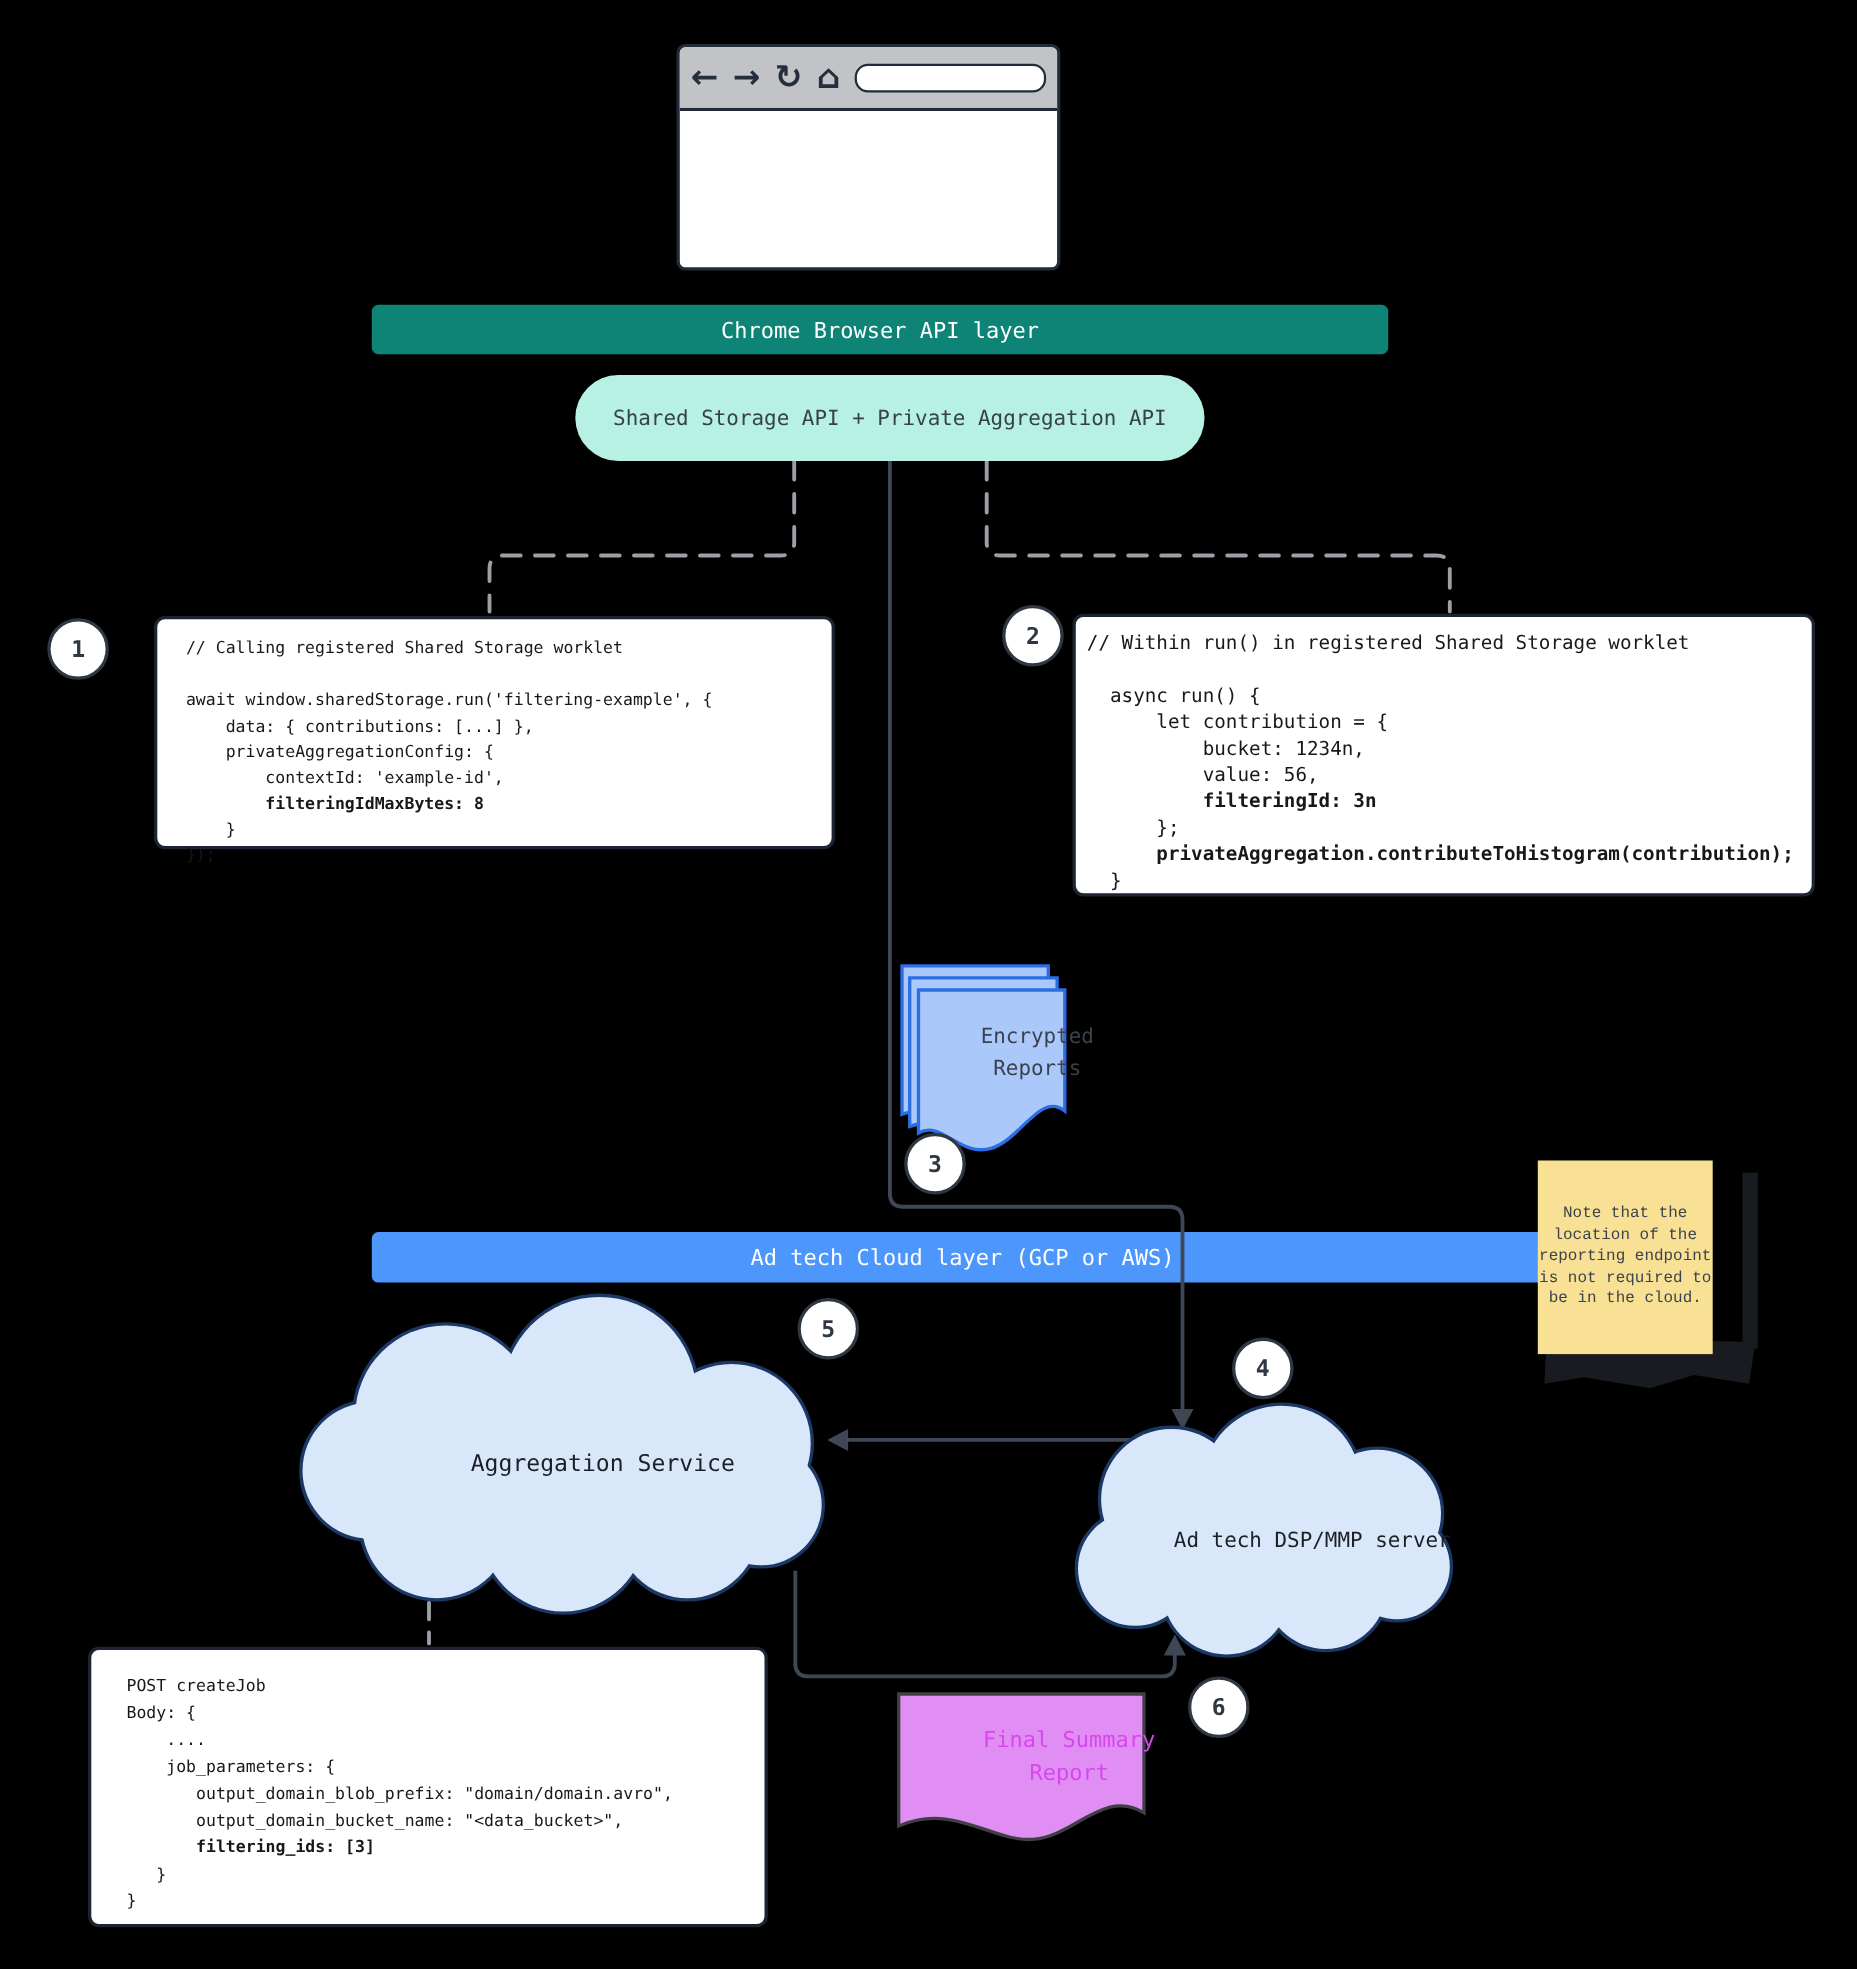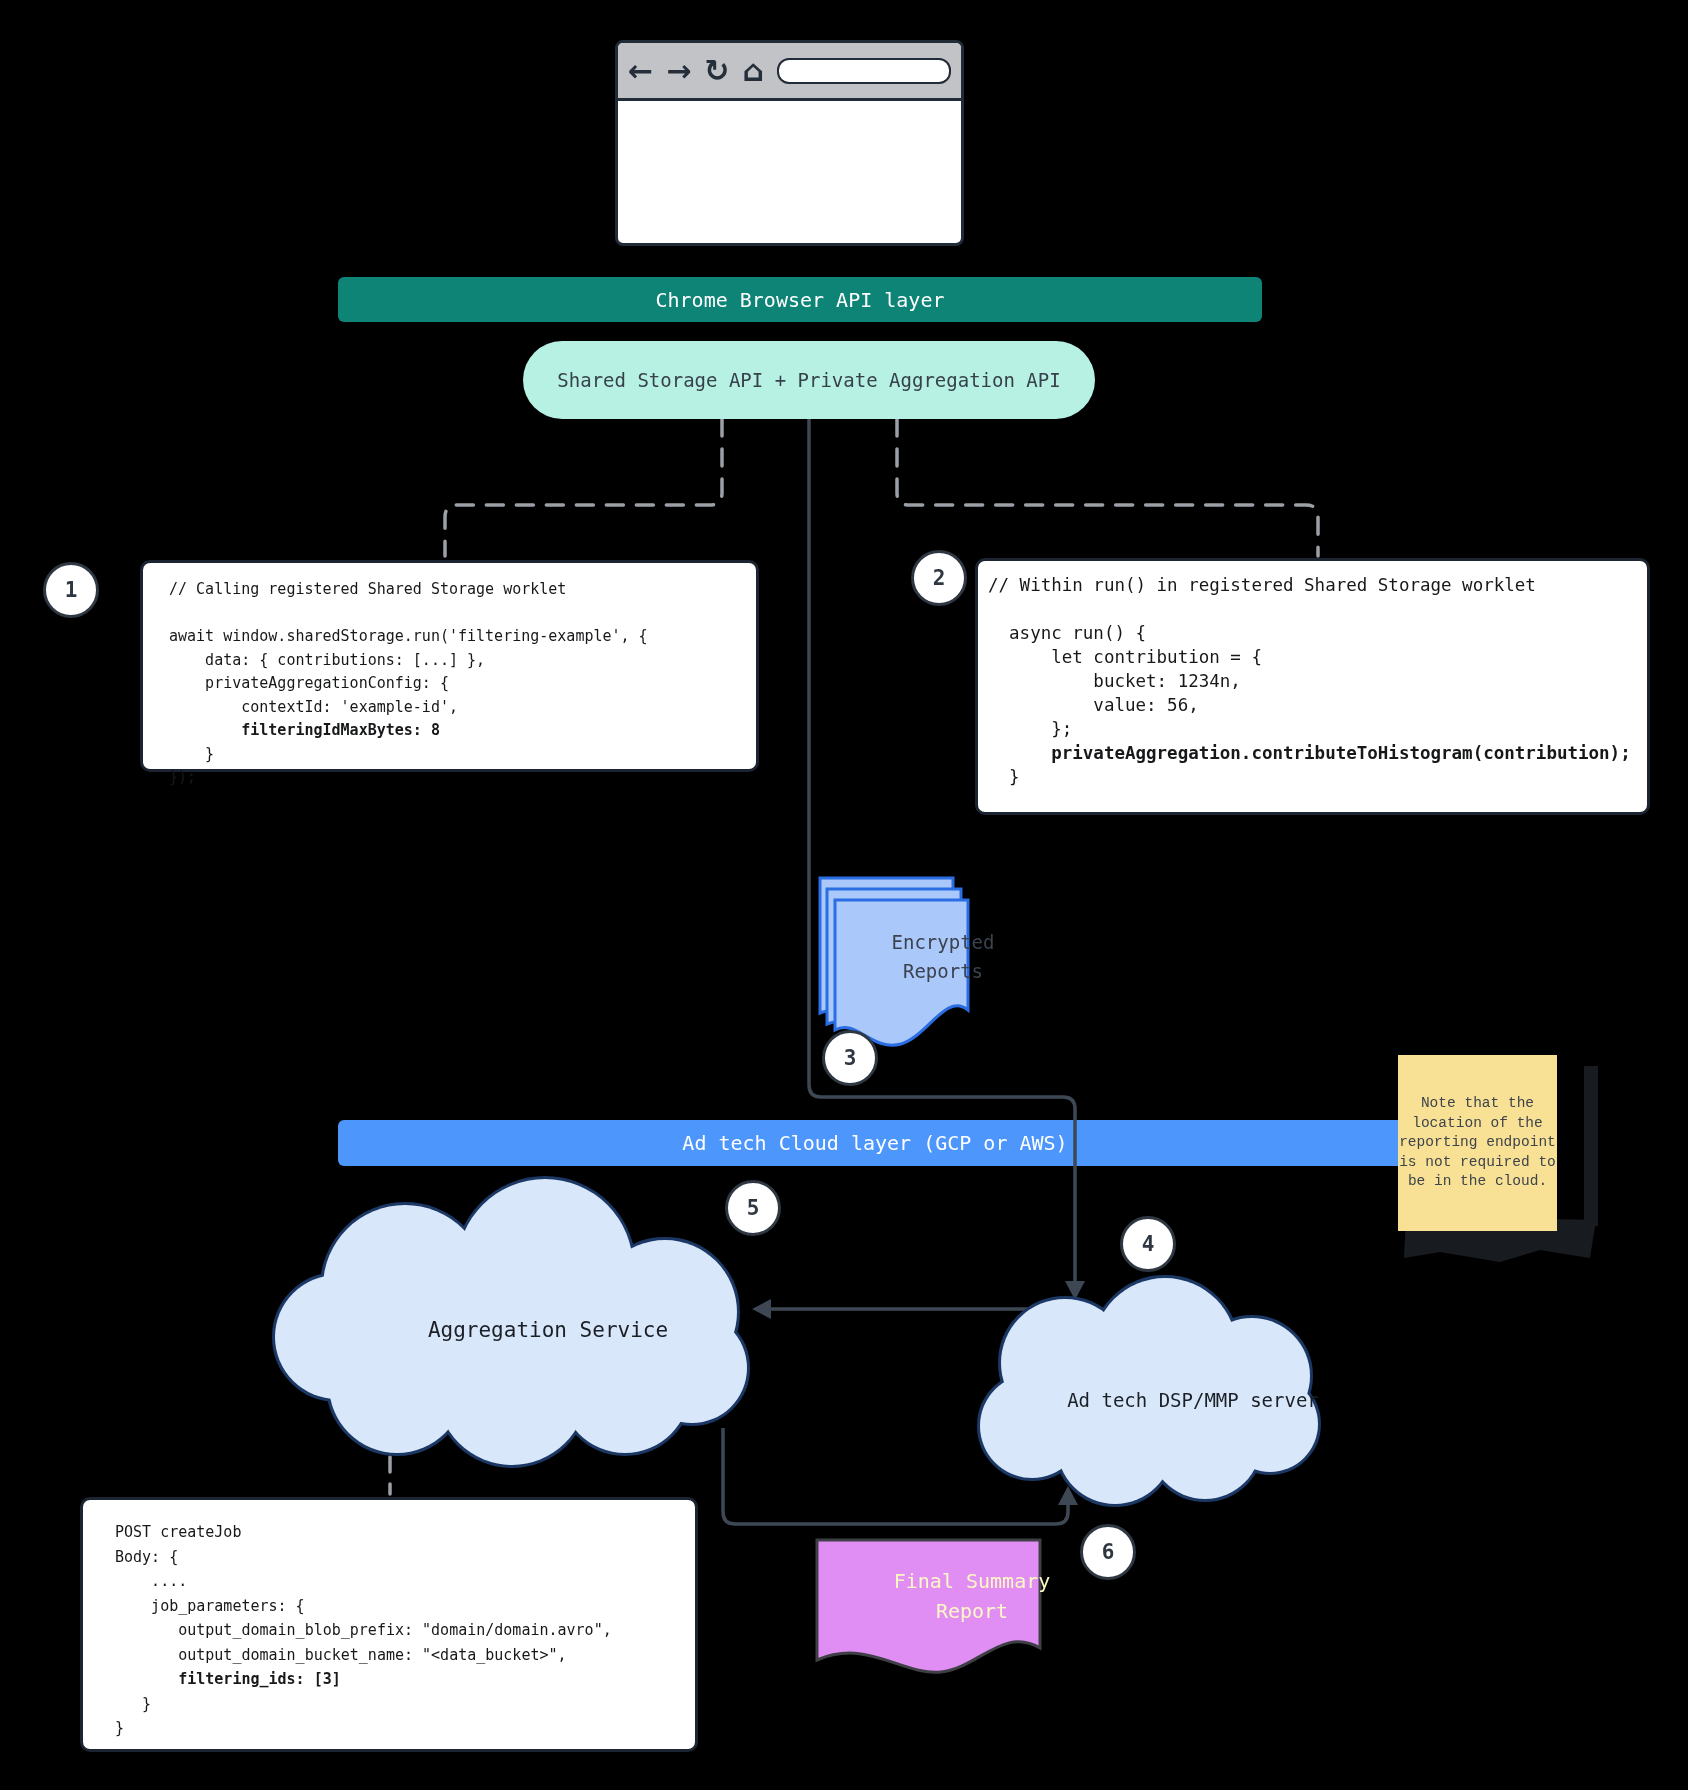--- a/index.html
+++ b/index.html
@@ -42,21 +42,21 @@
   
   .step{width:56px;height:56px;border-radius:50%;background:#fff;border:3px solid #2e3742;
         color:#2e3742;font-size:21px;font-weight:bold;display:flex;align-items:center;
         justify-content:center;z-index:8;box-sizing:border-box;}
 
   
   .diagram-label{color:#1b2027;text-align:center;z-index:7;margin-left:43px;}
   .lbl-agg{left:355px;top:1318px;width:300px;font-size:21px;}
   .lbl-dsp{left:1000px;top:1389px;width:300px;font-size:19px;}
   .lbl-reports{left:820px;top:928px;width:160px;font-size:19px;line-height:29px;color:#3a424d;}
-  .lbl-final{left:837px;top:1566px;width:184px;font-size:20px;line-height:30px;color:#fef9c3;}
+  .lbl-final{left:837px;top:1566px;width:184px;font-size:20px;line-height:30px;color:#d946ef;}
 
   
   .note{left:1398px;top:1055px;width:159px;height:176px;background:#f8e195;z-index:6;
         color:#3d444c;font-size:14.5px;line-height:19.5px;text-align:center;
         display:flex;align-items:center;justify-content:center;white-space:pre-line;font-family:Liberation Mono, monospace;}
 
   svg.overlay{position:absolute;left:0;top:0;z-index:2;}
 </style>
 </head>
 <body>
@@ -170,20 +170,21 @@
       <div>    }</div>
       <div>});</div>
     </div>
   <div class="abs codebox codebox2">
       <div>// Within run() in registered Shared Storage worklet</div>
       <div>&nbsp;</div>
       <div>  async run() {</div>
       <div>      let contribution = {</div>
       <div>          bucket: 1234n,</div>
       <div>          value: 56,</div>
+      <div class="code-bold">          filteringId: 3n</div>
       <div>      };</div>
       <div class="code-bold">      privateAggregation.contributeToHistogram(contribution);</div>
       <div>  }</div>
     </div>
   <div class="abs codebox codebox3">
       <div>POST createJob</div>
       <div>Body: {</div>
       <div>    ....</div>
       <div>    job_parameters: {</div>
       <div>       output_domain_blob_prefix: "domain/domain.avro",</div>

